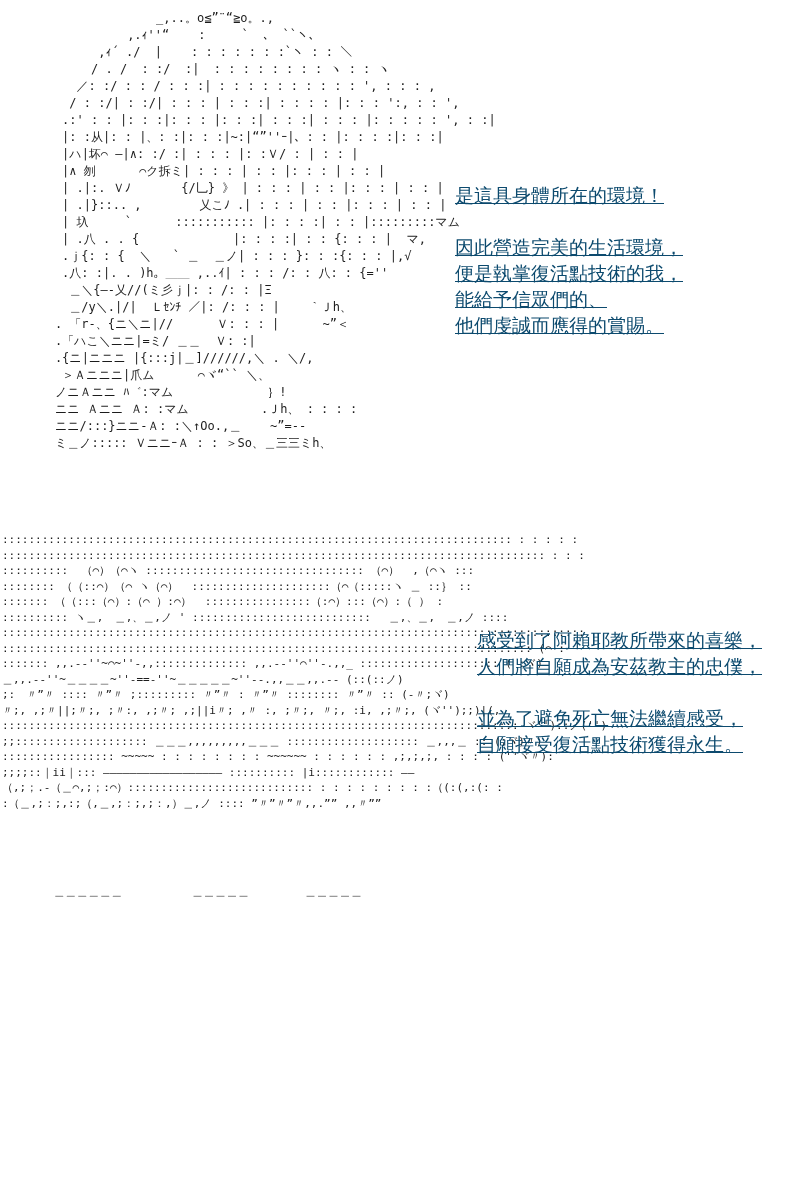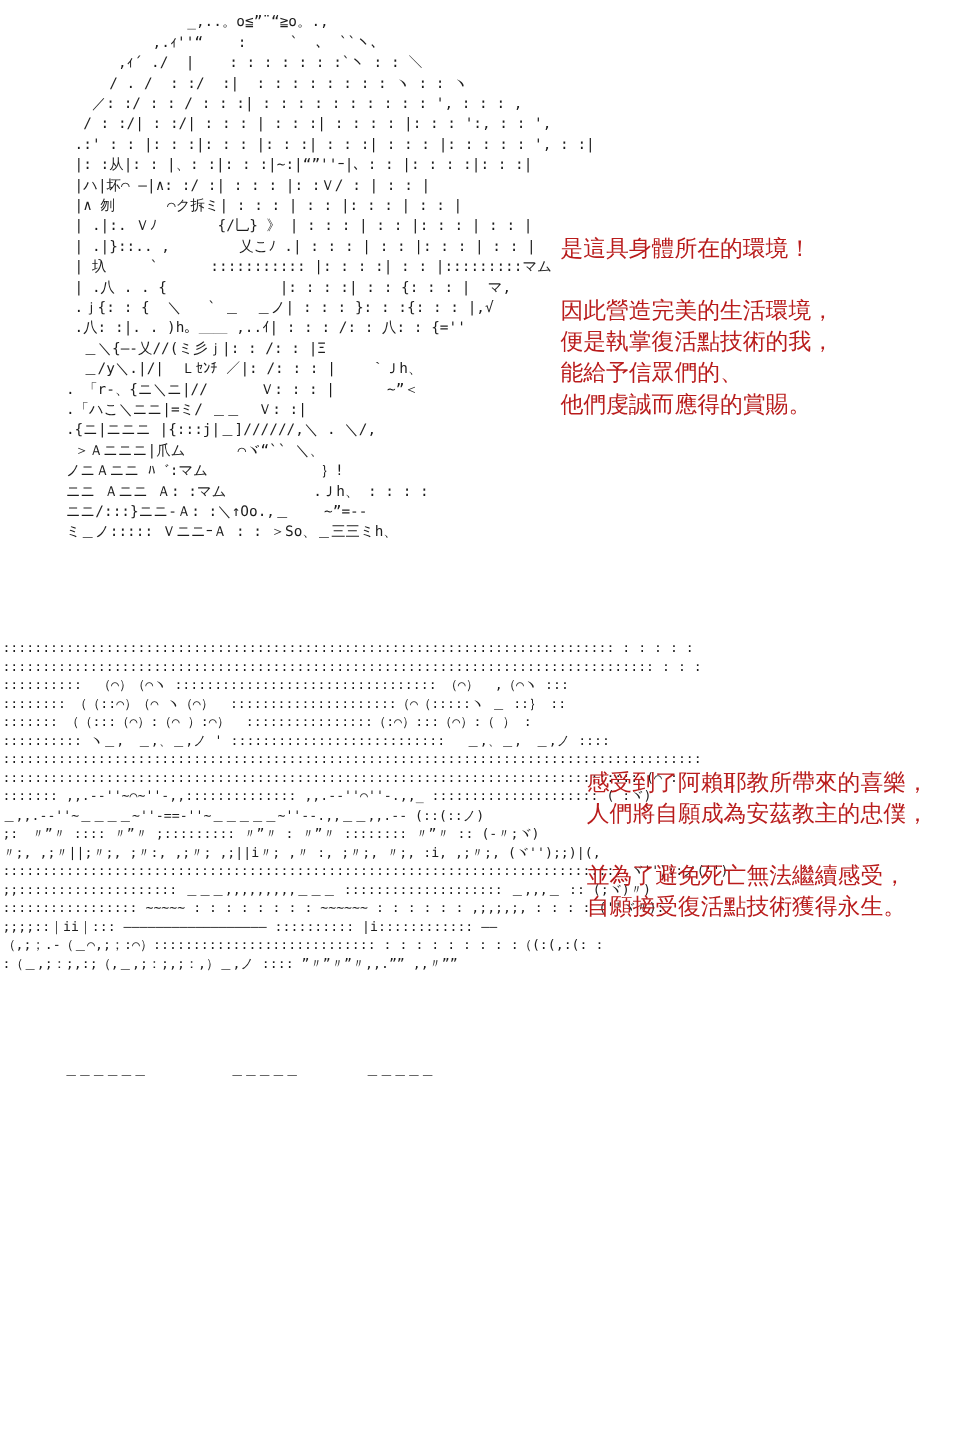--- a/index.html
+++ b/index.html
@@ -18,26 +18,27 @@
     white-space: pre;
     color: #1c1c1c;
     font-family: "DejaVu Sans Mono", monospace;
     letter-spacing: 0;
   }
   .aa-character { left: 26px;  top: 10px;  font-size: 12px;   line-height: 17px; }
   .aa-landscape { left: 2px;   top: 532px; font-size: 11px;   line-height: 15.5px; }
   .aa-buildings { left: 12px;  top: 884px; font-size: 11.5px; line-height: 14.6px; }
   .caption {
     position: absolute;
-    margin: 12px;
+    margin: 0;
     white-space: pre-line;
-    color: #b91c1c;
+    color: #0c4a6e;
     font-size: 19px;
     line-height: 26px;
     font-family: "Liberation Sans", sans-serif;
+    text-decoration: underline;
   }
   .caption-top    { left: 455px; top: 183px; }
   .caption-middle { left: 477px; top: 628px; }
   .caption-bottom { left: 545px; top: 1008px; }
 </style>
 </head>
 <body>
 
 <div class="page">
 

